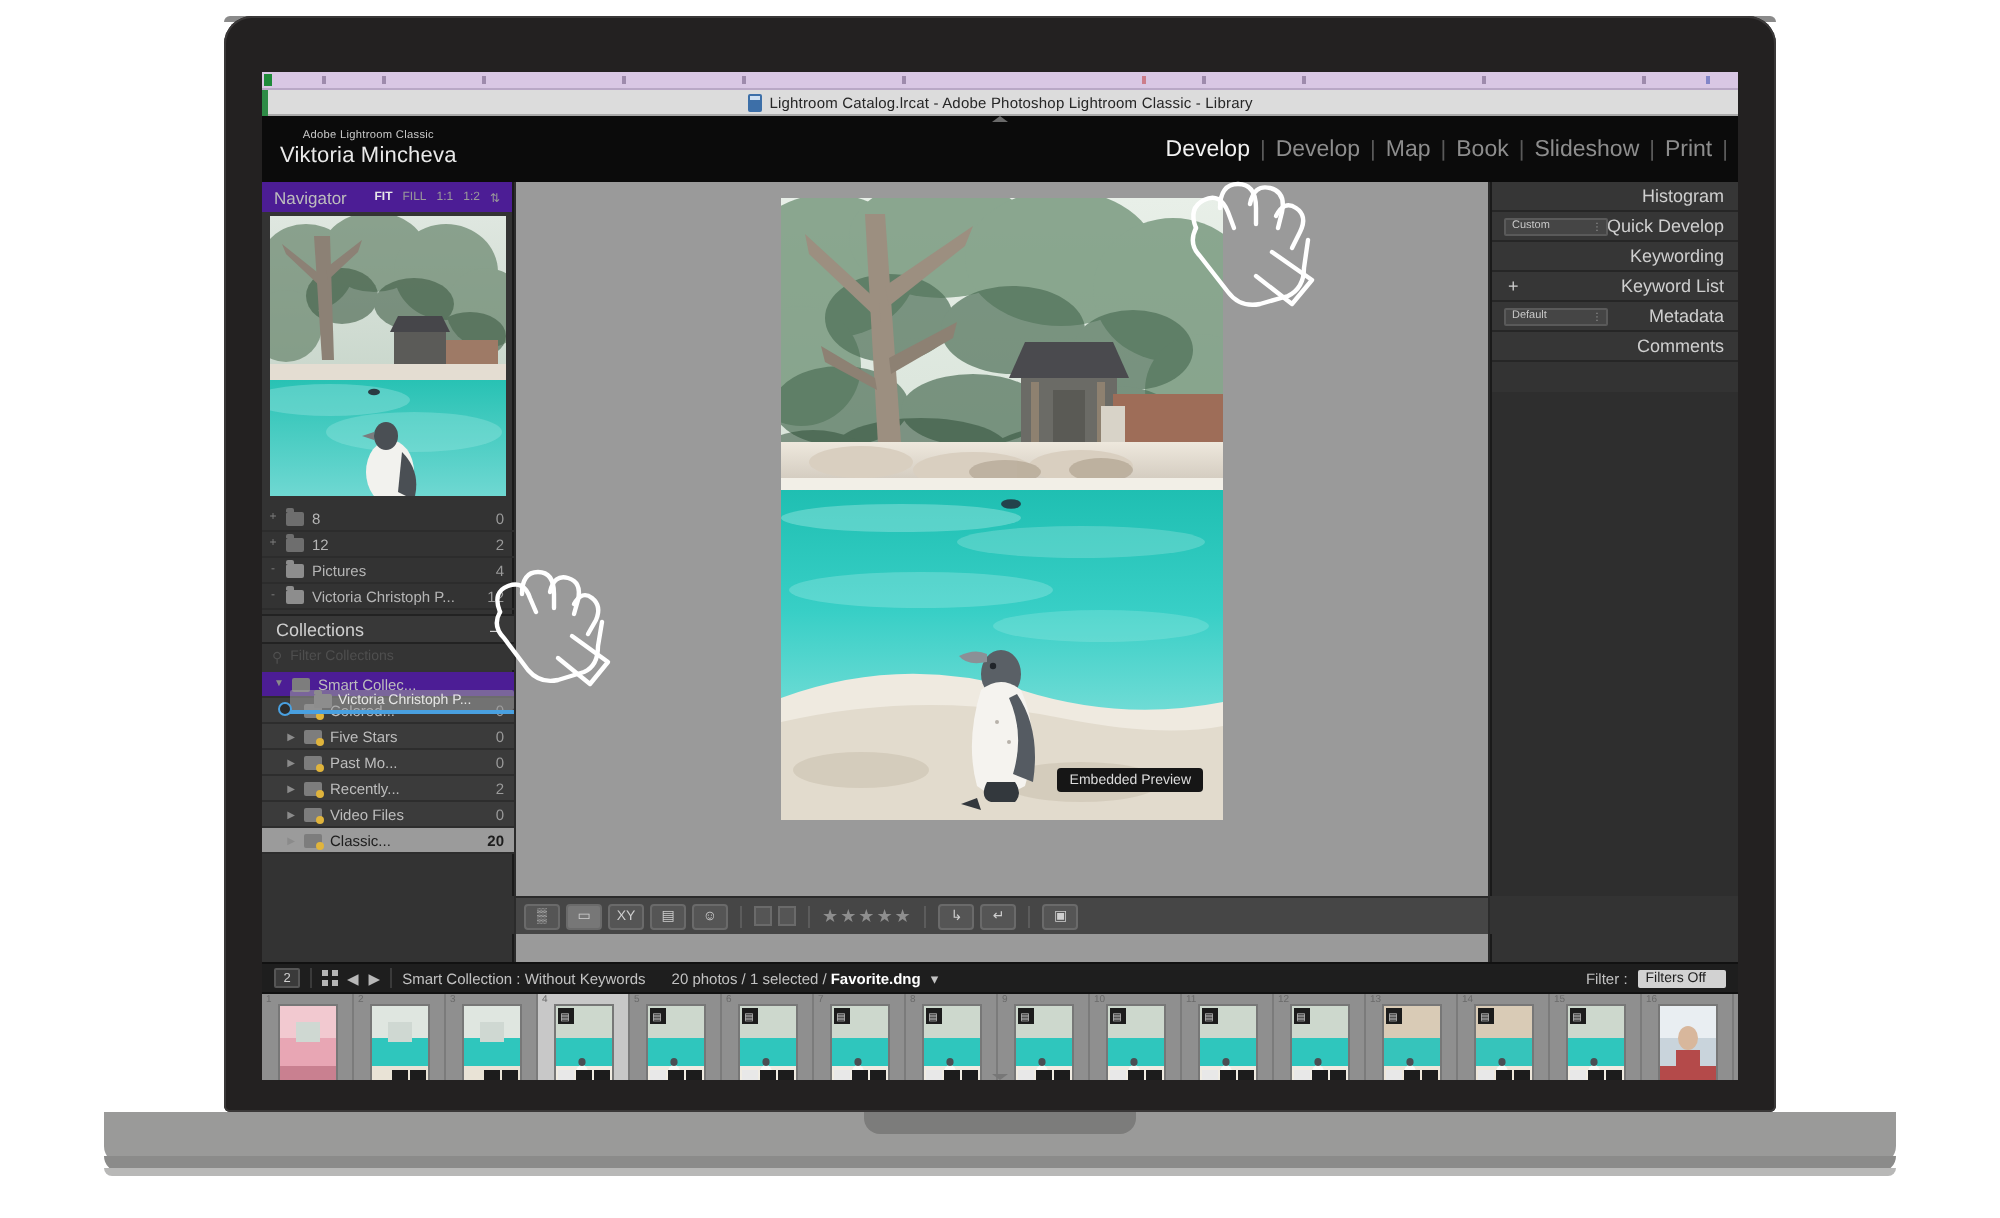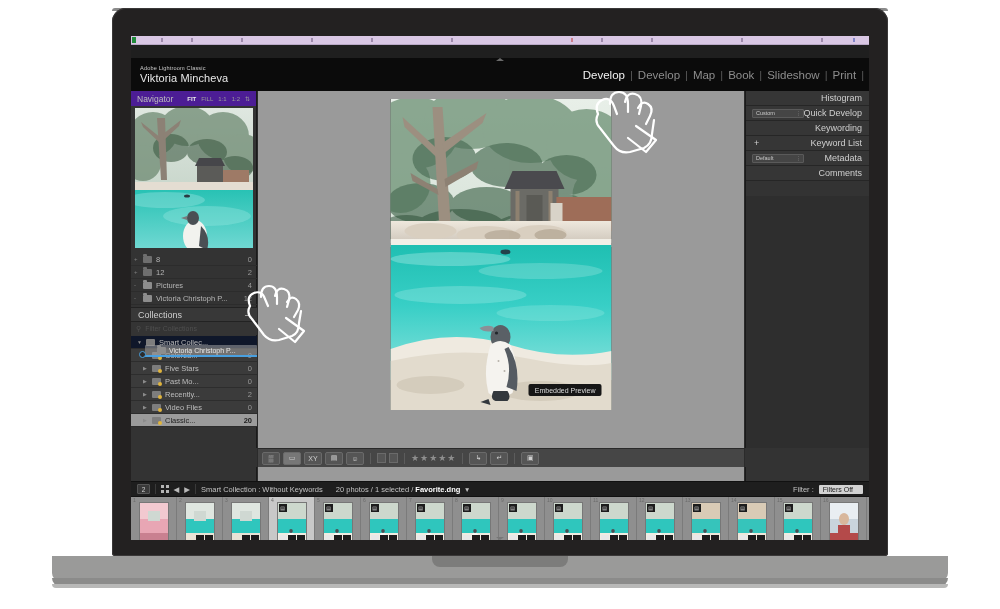--- a/index.html
+++ b/index.html
@@ -71,21 +71,21 @@
     width:7px;height:9px;background:#3d6fa8;border-radius:1px;
     position:relative;
   }
   .titlebar .ticon::after{
     content:"";position:absolute;left:1px;top:1px;width:5px;height:2px;background:#cfe0f2;
   }
   .titlebar .ttext{ font-size:7.5px; color:#262626; letter-spacing:.1px; }
   .titlebar .greenedge{position:absolute;left:0;top:0;width:3px;height:13px;background:#2e8b46;}
 
   
-  .lrapp{ position:absolute; left:0; top:22px; width:738px; height:482px; background:#2b2b2b; }
+  .lrapp{ position:absolute; left:0; top:22px; width:738px; height:482px; background:#2b2b2b;text-align:center; }
 
   
   .identity{
     position:absolute; left:0; top:0; width:738px; height:33px;
     background:#0b0b0b;
     display:flex; align-items:center;
   }
   .idplate{ padding-left:9px; }
   .idplate .small{ font-size:5.6px; color:#c9c9c9; letter-spacing:.15px; line-height:8px;}
   .idplate .big{ font-size:11px; color:#e9e9e9; line-height:13px; letter-spacing:.1px;}
@@ -149,21 +149,21 @@
   }
   .filterrow{
     position:absolute; left:0; top:231px; width:126px; height:13px;
     background:#343434; display:flex; align-items:center; gap:4px; padding-left:5px;
     color:#4f4f4f; font-size:7px;
   }
   .colllist{ position:absolute; left:0; top:245px; width:126px; }
   .crow{
     height:13px; display:flex; align-items:center; gap:4px;
     padding:0 5px 0 6px; color:#bdbdbd; font-size:7.5px;
-    border-bottom:1px solid #2d2d2d; background:#0f172a;
+    border-bottom:1px solid #2d2d2d; background:#4c1d95;
   }
   .crow.child{ padding-left:12px; background:#3b3b3b;}
   .crow.sel{ background:#9b9b9b; color:#1d1d1d; }
   .crow .cnt{ margin-left:auto; font-size:7.5px; color:#9a9a9a;}
   .crow.sel .cnt{ color:#1d1d1d; font-weight:bold;}
   .arrow{ width:5px; color:#8b8b8b; font-size:5px; }
   .sc-ico{
     width:9px;height:7px;background:#7d7d7d;border-radius:1px;position:relative;flex:none;
   }
   .sc-ico::after{
@@ -341,20 +341,25 @@
       <div class="tick" style="left:240px"></div>
         <div class="tick" style="left:320px"></div>
       <div class="tick" style="left:440px;background:#c14040"></div>
       <div class="tick" style="left:470px"></div>
         <div class="tick" style="left:520px"></div>
       <div class="tick" style="left:610px"></div>
         <div class="tick" style="left:690px"></div>
       <div class="tick" style="left:722px;background:#3a4fb0"></div>
     </div>
 
+    <div class="titlebar">
+      <div class="greenedge"></div>
+      <div class="ticon"></div>
+      <span class="ttext">Lightroom Catalog.lrcat - Adobe Photoshop Lightroom Classic - Library</span>
+    </div>
 
     <div class="lrapp">
 
       <div class="identity">
         <div class="triangle-top"></div>
         <div class="idplate">
           <div class="small">Adobe Lightroom Classic</div>
           <div class="big">Viktoria Mincheva</div>
         </div>
         <div class="modpicker">

